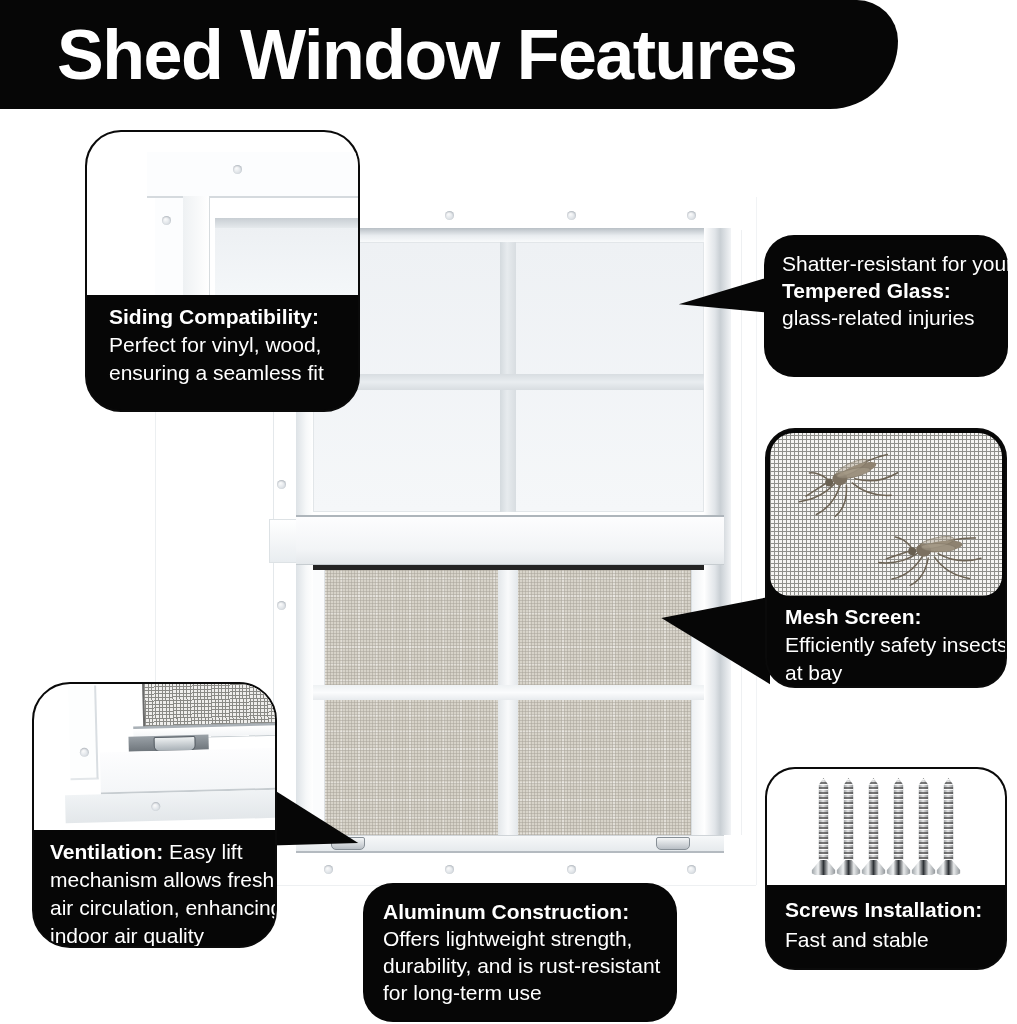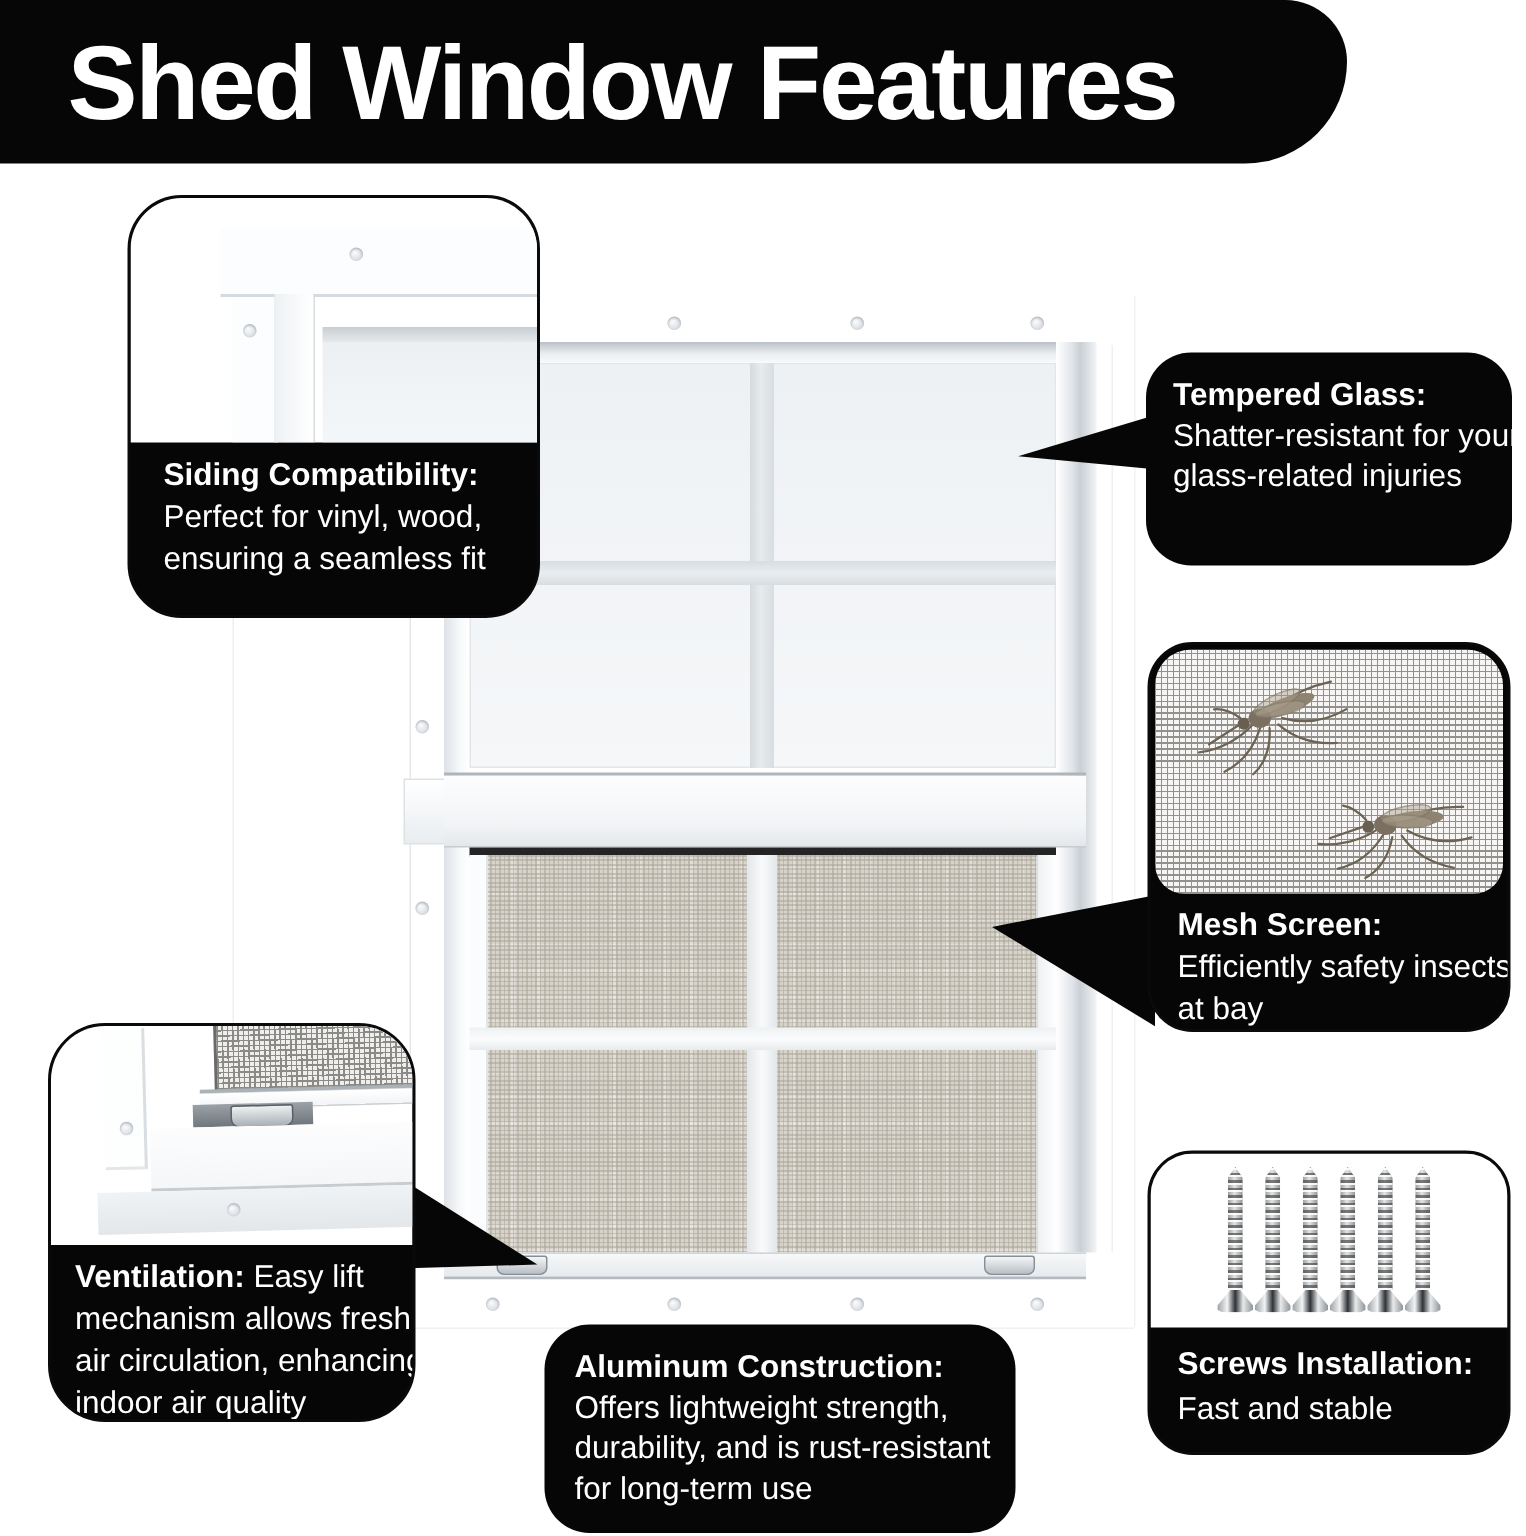--- a/index.html
+++ b/index.html
@@ -3,21 +3,21 @@
 <meta charset="utf-8">
 <style>
   html,body{margin:0;padding:0;background:#fff;}
   .stage{position:relative;width:1017px;height:1024px;background:#fff;overflow:hidden;
          font-family:"Liberation Sans","DejaVu Sans",sans-serif;}
   .abs{position:absolute;}
 
   
   .banner{position:absolute;left:0;top:0;width:898px;height:109px;background:#060606;
           border-radius:0 52px 86px 0;display:flex;align-items:center;z-index:4;}
-  .banner h1{margin:0;padding-left:45px;color:#fff;font-size:70px;font-weight:700;
+  .banner h1{margin:12px;padding-left:45px;color:#fff;font-size:70px;font-weight:700;
              letter-spacing:-1.5px;white-space:nowrap;}
 
   
   .window{position:absolute;left:155px;top:197px;width:600px;height:688px;background:#fff;
           border-left:1px solid #eceff1;border-right:1px solid #f1f3f5;z-index:1;}
   .w-top-rail{left:140px;top:31px;width:428px;height:14px;
       background:linear-gradient(180deg,#b9c0c6,#e9edf0 55%,#f8fafb);}
   .w-frame-left{left:140px;top:31px;width:17px;height:607px;
       background:linear-gradient(90deg,#dde2e6,#f6f8f9 60%,#fff);}
   .w-frame-right{left:548px;top:31px;width:27px;height:607px;
@@ -195,22 +195,22 @@
       <div class="hole" style="left:75px;top:84px;"></div>
     </div>
     <div class="caption">
       <div class="cap-line"><span class="co-h">Siding Compatibility:</span></div>
       <div class="cap-line">Perfect for vinyl, wood,</div>
       <div class="cap-line">ensuring a seamless fit</div>
     </div>
   </div>
 
   <div class="callout co-tempered">
+    <div class="cap-line">Shatter-resistant for your</div>
     <div class="cap-line"><span class="co-h">Tempered Glass:</span></div>
-    <div class="cap-line">Shatter-resistant for your</div>
     <div class="cap-line">glass-related injuries</div>
   </div>
 
   <div class="callout photo-card co-mesh">
     <div class="photo">
       <svg class="mosquito" style="left:22px;top:8px;transform:rotate(-4deg);" width="118" height="78" viewBox="0 0 118 78">
         <g stroke="#6d6354" stroke-width="1.5" fill="none" stroke-linecap="round">
           <path d="M44 40 C34 50 20 56 6 57"></path>
             <path d="M48 43 C43 56 34 66 22 71"></path>
           <path d="M54 44 C54 57 49 68 41 74"></path>

